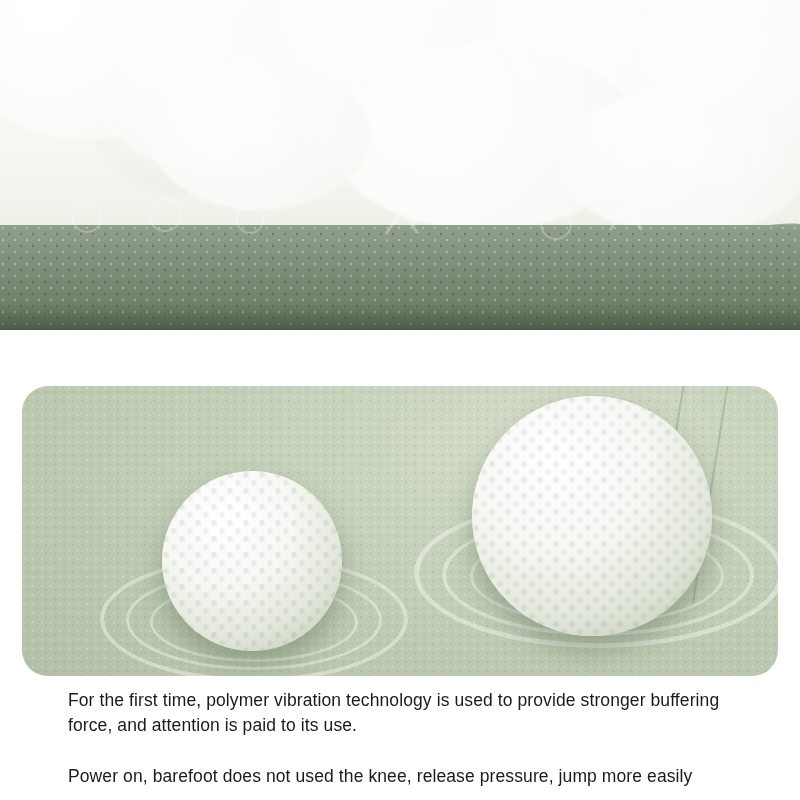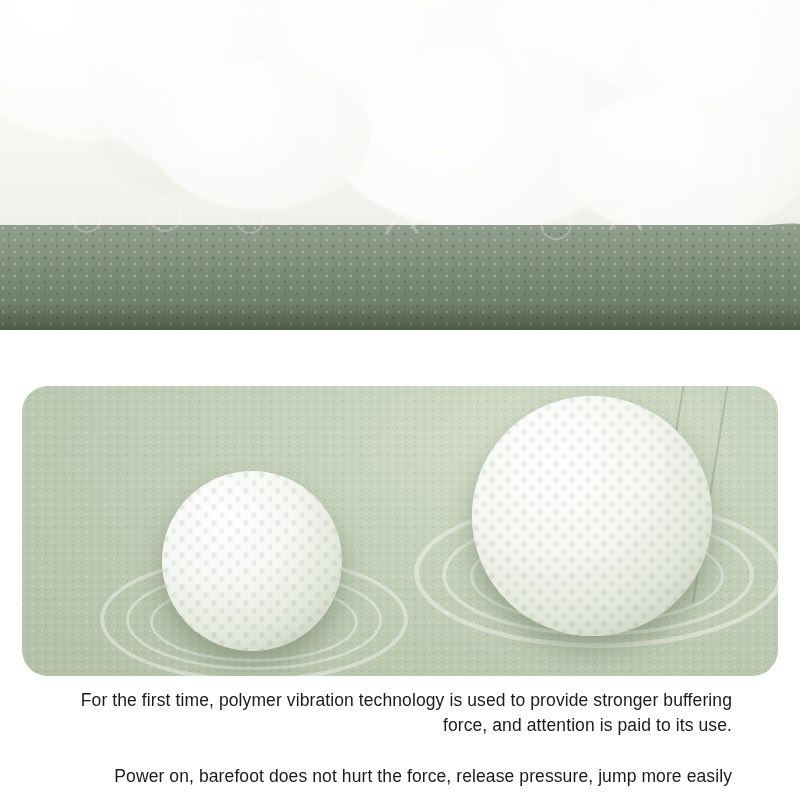--- a/index.html
+++ b/index.html
@@ -185,21 +185,20 @@
     width: 800px;
     padding: 0 68px;
     box-sizing: border-box;
     color: #1b1b1b;
   }
   .caption p {
     margin: 0;
     font-size: 17.5px;
     line-height: 25px;
     letter-spacing: .1px;
-    text-align: right;
   }
   .caption .para-1 { margin-bottom: 26px; }
 </style>
 </head>
 <body>
 
 <div class="page">
 
   <div class="panel-top">
 
@@ -253,17 +252,17 @@
       <div class="ripple" style="left:392px; top:112px; width:360px; height:140px; border-width:5px;"></div>
       <div class="ripple" style="left:420px; top:128px; width:304px; height:114px; border-width:4px;"></div>
       <div class="ripple" style="left:448px; top:142px; width:248px; height:90px;  border-width:3px;"></div>
 
       <div class="ball small"></div>
       <div class="ball large"></div>
     </div>
 
     <div class="caption">
       <p class="para-1">For the first time, polymer vibration technology is used to provide stronger buffering force, and attention is paid to its use.</p>
-      <p class="para-2">Power on, barefoot does not hurt the force, release pressure, jump more easily</p>
+      <p class="para-2">Power on, barefoot does not used the knee, release pressure, jump more easily</p>
     </div>
   </div>
 
 </div>
 
 </body></html>

